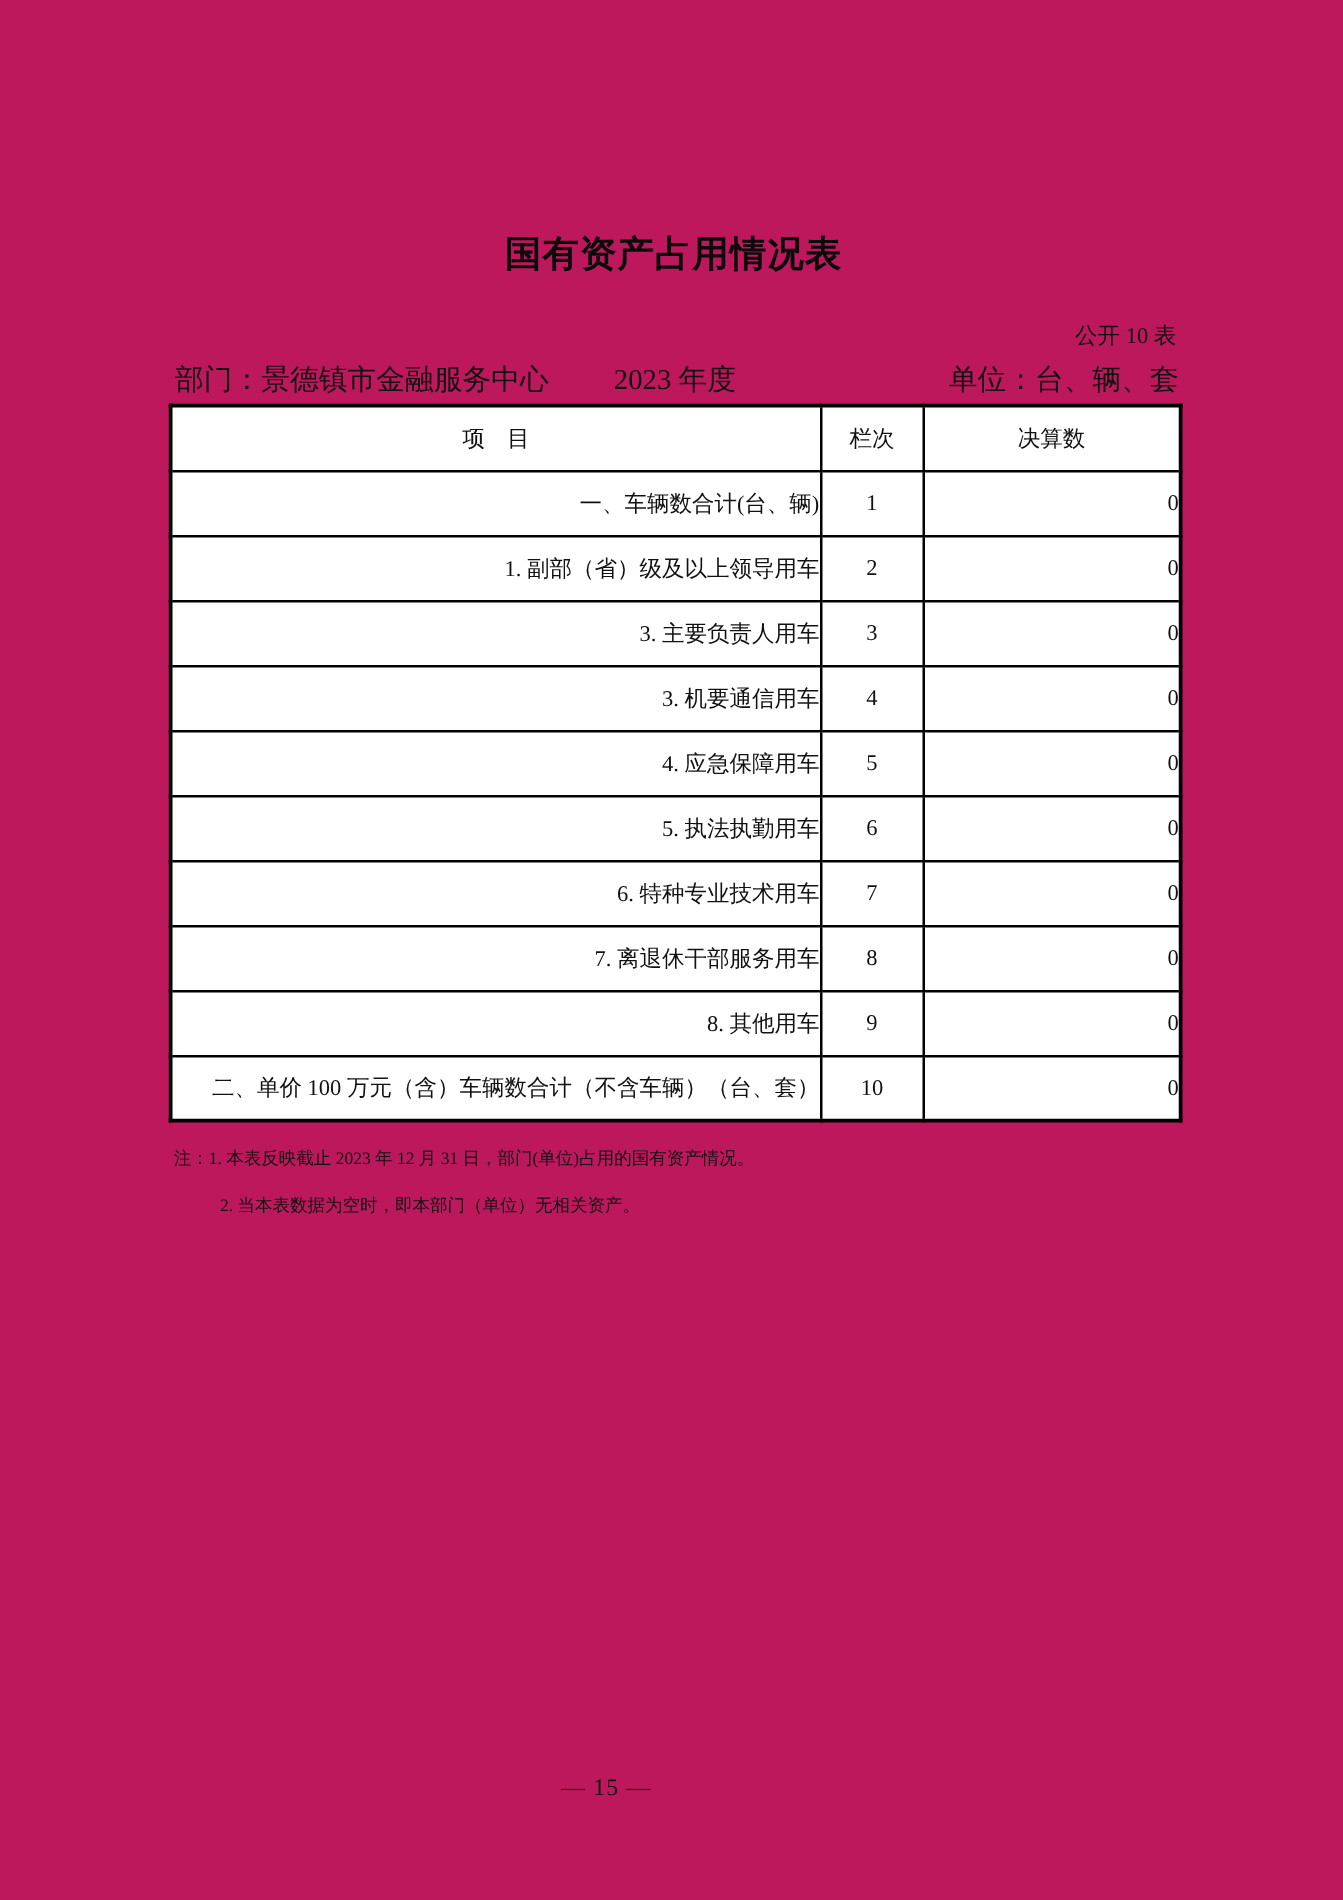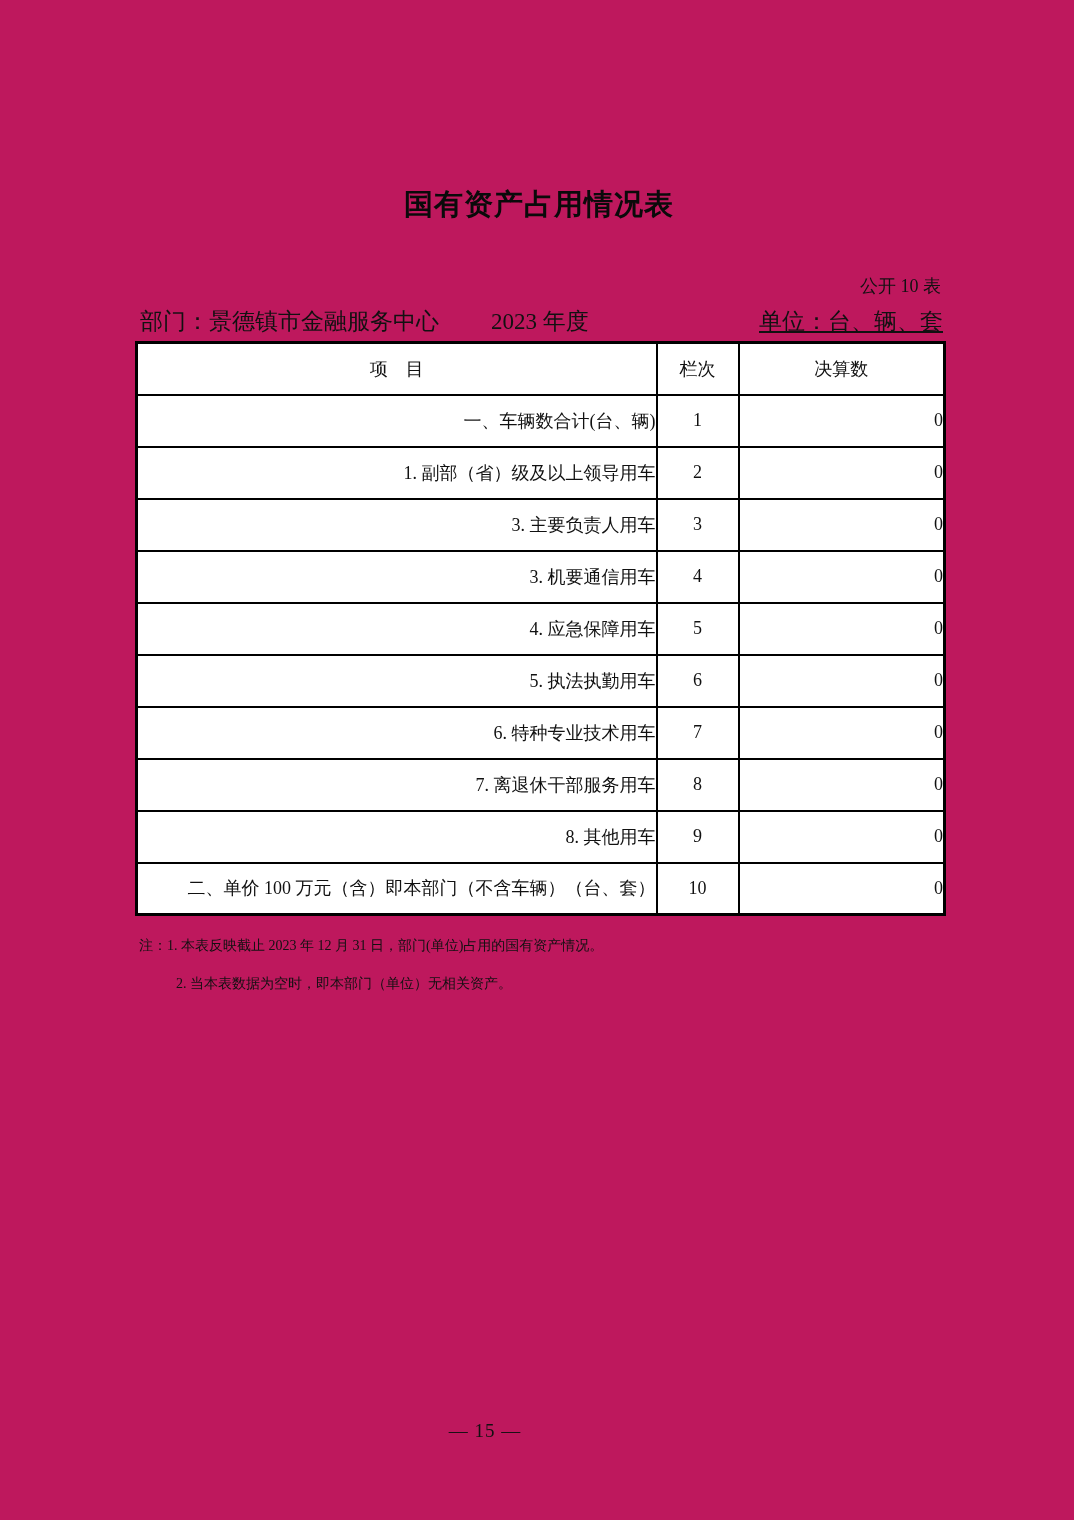--- a/index.html
+++ b/index.html
@@ -25,36 +25,36 @@
     margin-top: 186px;
     text-align: center;
     font-family: "Liberation Sans", "DejaVu Sans", sans-serif;
     font-weight: bold;
     font-size: 29px;
     line-height: 36px;
     letter-spacing: 1px;
     color: #0a0a0a;
   }
   .table-label {
-    margin-top: 52px;
+    margin-top: 34px;
     text-align: right;
     font-size: 18px;
     line-height: 24px;
     padding-right: 2px;
   }
   .meta-row {
     position: relative;
     margin-top: 12px;
     font-size: 23px;
     line-height: 24px;
     height: 24px;
   }
   .meta-department { position: absolute; left: 5px; top: 0; }
   .meta-year { position: absolute; left: 356px; top: 0; }
-  .meta-unit { position: absolute; right: 0; top: 0; text-decoration: underline; }
+  .meta-unit { position: absolute; right: 0; top: 0; }
   table.main-table {
     margin-top: 7px;
     border-collapse: collapse;
     width: 808px;
     table-layout: fixed;
   }
   table.main-table td, table.main-table th {
     border: 2px solid #000000;
     font-size: 18px;
     font-weight: normal;
@@ -158,21 +158,21 @@
           <td class="c-item indent">7. 离退休干部服务用车</td>
           <td class="c-num">8</td>
           <td class="c-value">0</td>
         </tr>
         <tr>
           <td class="c-item indent">8. 其他用车</td>
           <td class="c-num">9</td>
           <td class="c-value">0</td>
         </tr>
         <tr>
-          <td class="c-item">二、单价 100 万元（含）即本部门（不含车辆）（台、套）</td>
+          <td class="c-item">二、单价 100 万元（含）车辆数合计（不含车辆）（台、套）</td>
           <td class="c-num">10</td>
           <td class="c-value">0</td>
         </tr>
       </tbody>
     </table>
 
     <div class="notes">
       <div class="note-line1">注：1. 本表反映截止 2023 年 12 月 31 日，部门(单位)占用的国有资产情况。</div>
       <div class="note-line2">2. 当本表数据为空时，即本部门（单位）无相关资产。</div>
     </div>

